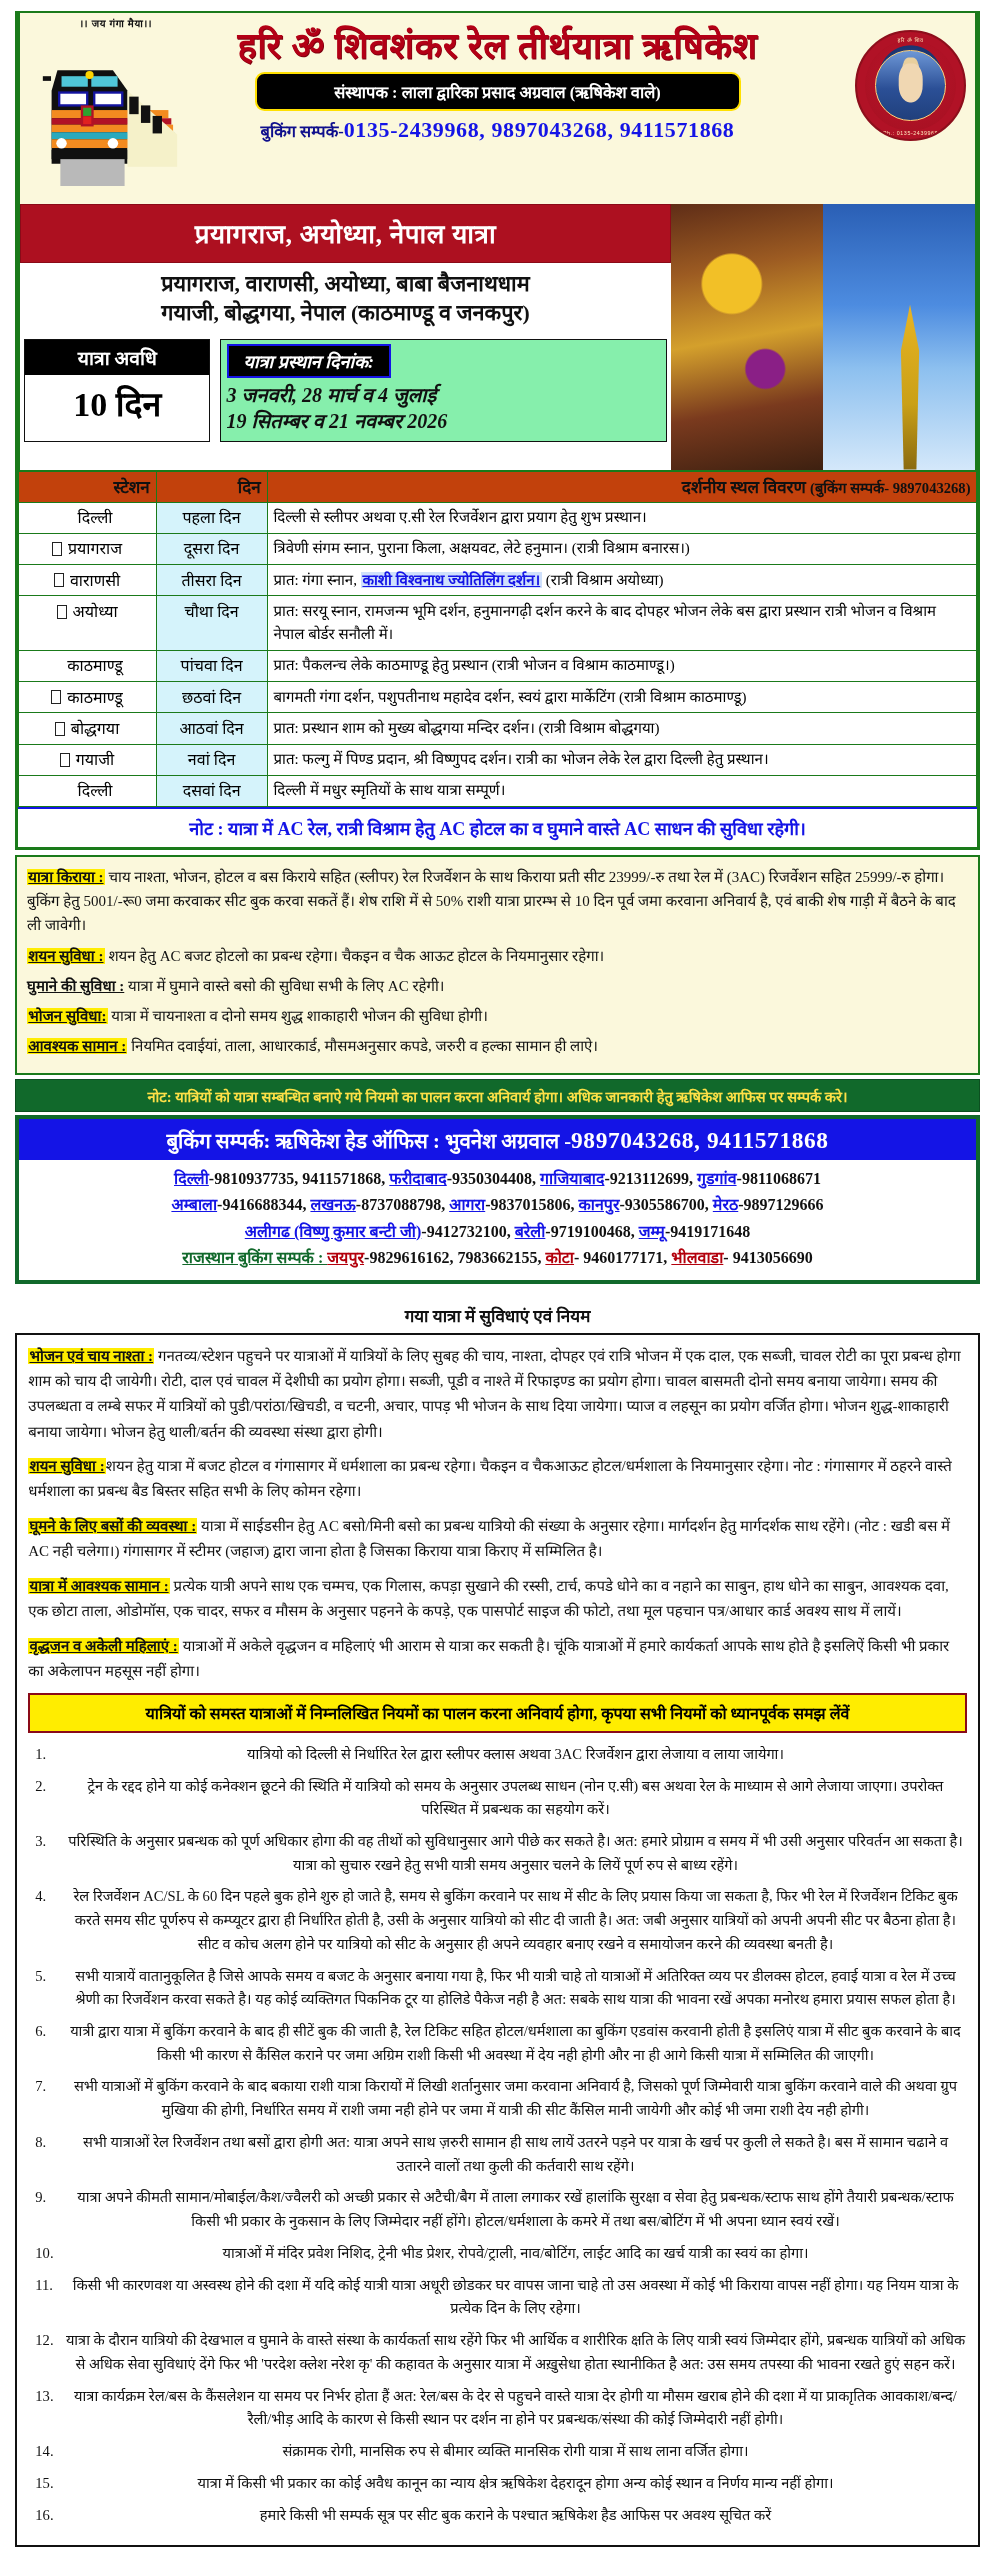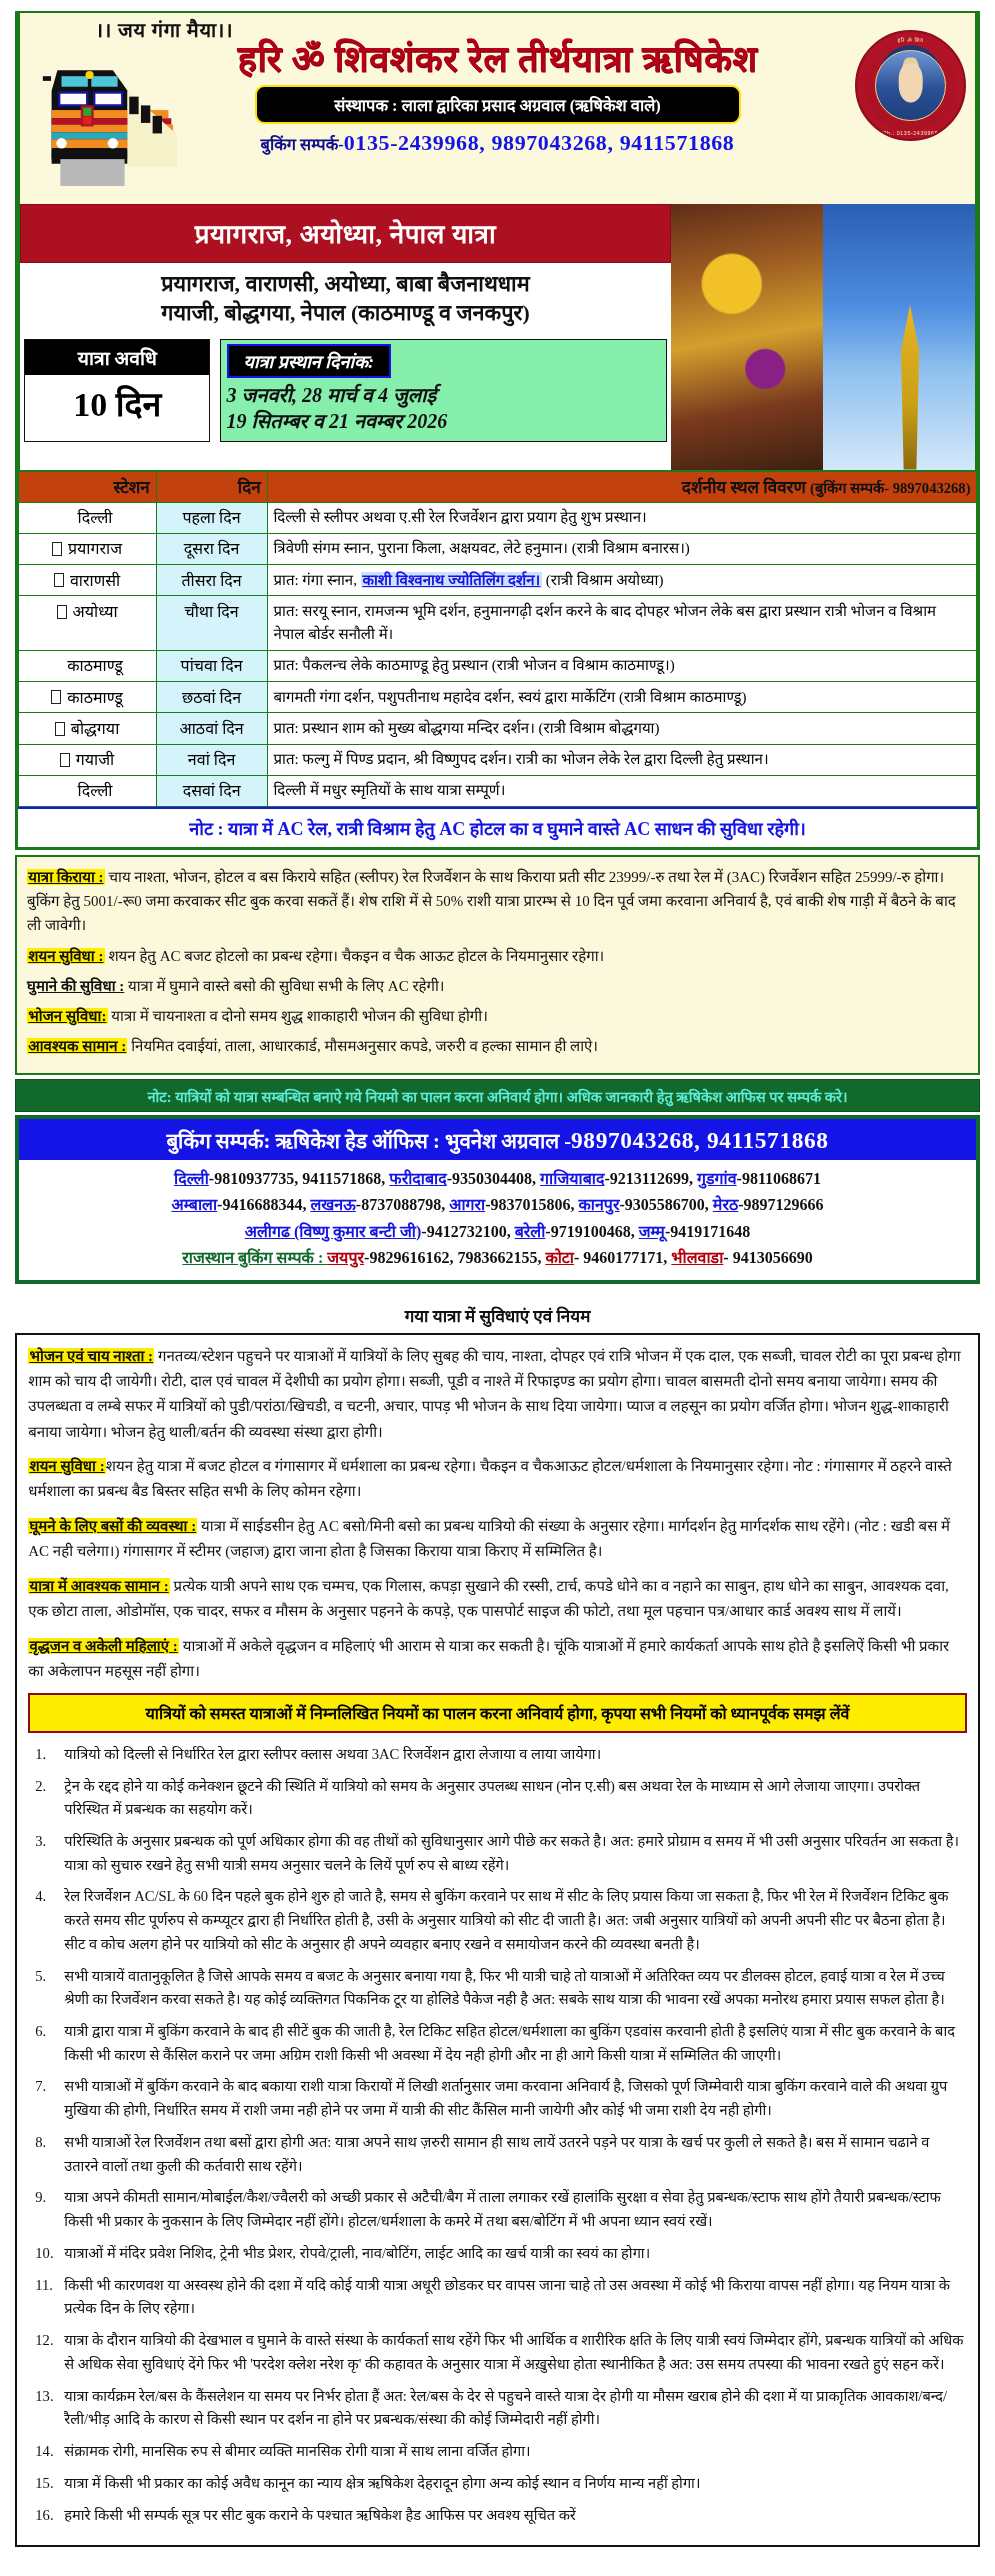--- a/index.html
+++ b/index.html
@@ -17,22 +17,22 @@
     background:#fbf8dc;
     border-left:5.9px solid #1a7a1a;
     border-right:5.9px solid #1a7a1a;
     border-top:2.3px solid #1a7a1a;
     margin:10.5px 14.6px 0 14.6px;
     padding:3.5px 5.9px 4.7px 5.9px;
     min-height:193px;
     overflow:hidden;
   }
   .jai-ganga {
-    font-size:20px; font-weight:bold; color:#111;
-    margin-left:70px; letter-spacing:0.6px;
+    font-size:10px; font-weight:bold; color:#111;
+    margin-left:54px; letter-spacing:0.6px;
     font-family:"Liberation Sans", sans-serif;
   }
   .main-title {
     text-align:center;
     color:#b30016;
     font-size:36px;
     font-weight:bold;
     letter-spacing:0.6px;
     line-height:1.1;
     margin-top:-3.5px;
@@ -153,21 +153,21 @@
   
   .fare-box {
     margin:4.7px 14.6px 0 14.6px; background:#fbf8dc; border:2.3px solid #1a7a1a;
     padding:8.2px 10.5px; font-size:15px; line-height:1.62; color:#111;
   }
   .fare-box p { margin:0 0 5.9px 0; }
   .yellow-lbl { background:#ffed00; font-weight:bold; text-decoration:underline; padding:0 1.2px; }
   .plain-lbl { font-weight:bold; text-decoration:underline; }
 
   .green-note {
-    margin:4.7px 14.6px 0 14.6px; background:#11692b; color:#5eead4;
+    margin:4.7px 14.6px 0 14.6px; background:#11692b; color:#fde047;
     font-size:14.6px; text-align:center; padding:5.3px 4.7px; font-weight:600;
     border:1.8px solid #0c4f20;
   }
 
   
   .booking-wrap { margin:3.5px 14.6px 0 14.6px; border:4.7px solid #11692b; background:#fff; }
   .booking-head {
     background:#1414e6; color:#fff; font-weight:bold;
     font-size:20.5px; padding:6.4px 8.2px; text-align:center;
   }
@@ -182,21 +182,21 @@
   .rules-title { text-align:center; font-size:17px; color:#111; margin:20px 0 5.9px 0; font-weight:600; }
   .rules-box { margin:0 14.6px; border:2.3px solid #111; background:#fff; padding:9.4px 11.7px; }
   .rules-box p { font-size:15px; line-height:1.68; margin:0 0 9.4px 0; color:#111; }
   .warn-bar {
     background:#ffed00; border:2.9px solid #8a0a18; text-align:center;
     font-size:16px; font-weight:bold; padding:7px 5.9px; margin:3.5px 0 9.4px 0;
   }
   ol.numbered { list-style:none; counter-reset:r; margin:0; padding:0; }
   ol.numbered li {
     counter-increment:r; position:relative; padding-left:36px;
-    font-size:14.6px; line-height:1.62; margin-bottom:8.2px; color:#111;
+    font-size:14.6px; line-height:1.62; margin-bottom:8.2px; color:#111;text-align:center;
   }
   ol.numbered li:before {
     content:counter(r) "."; position:absolute; left:7px; top:0;
     font-weight:normal; font-size:14.6px;
   }
 </style>
 </head>
 <body>
 
 <div class="page">

